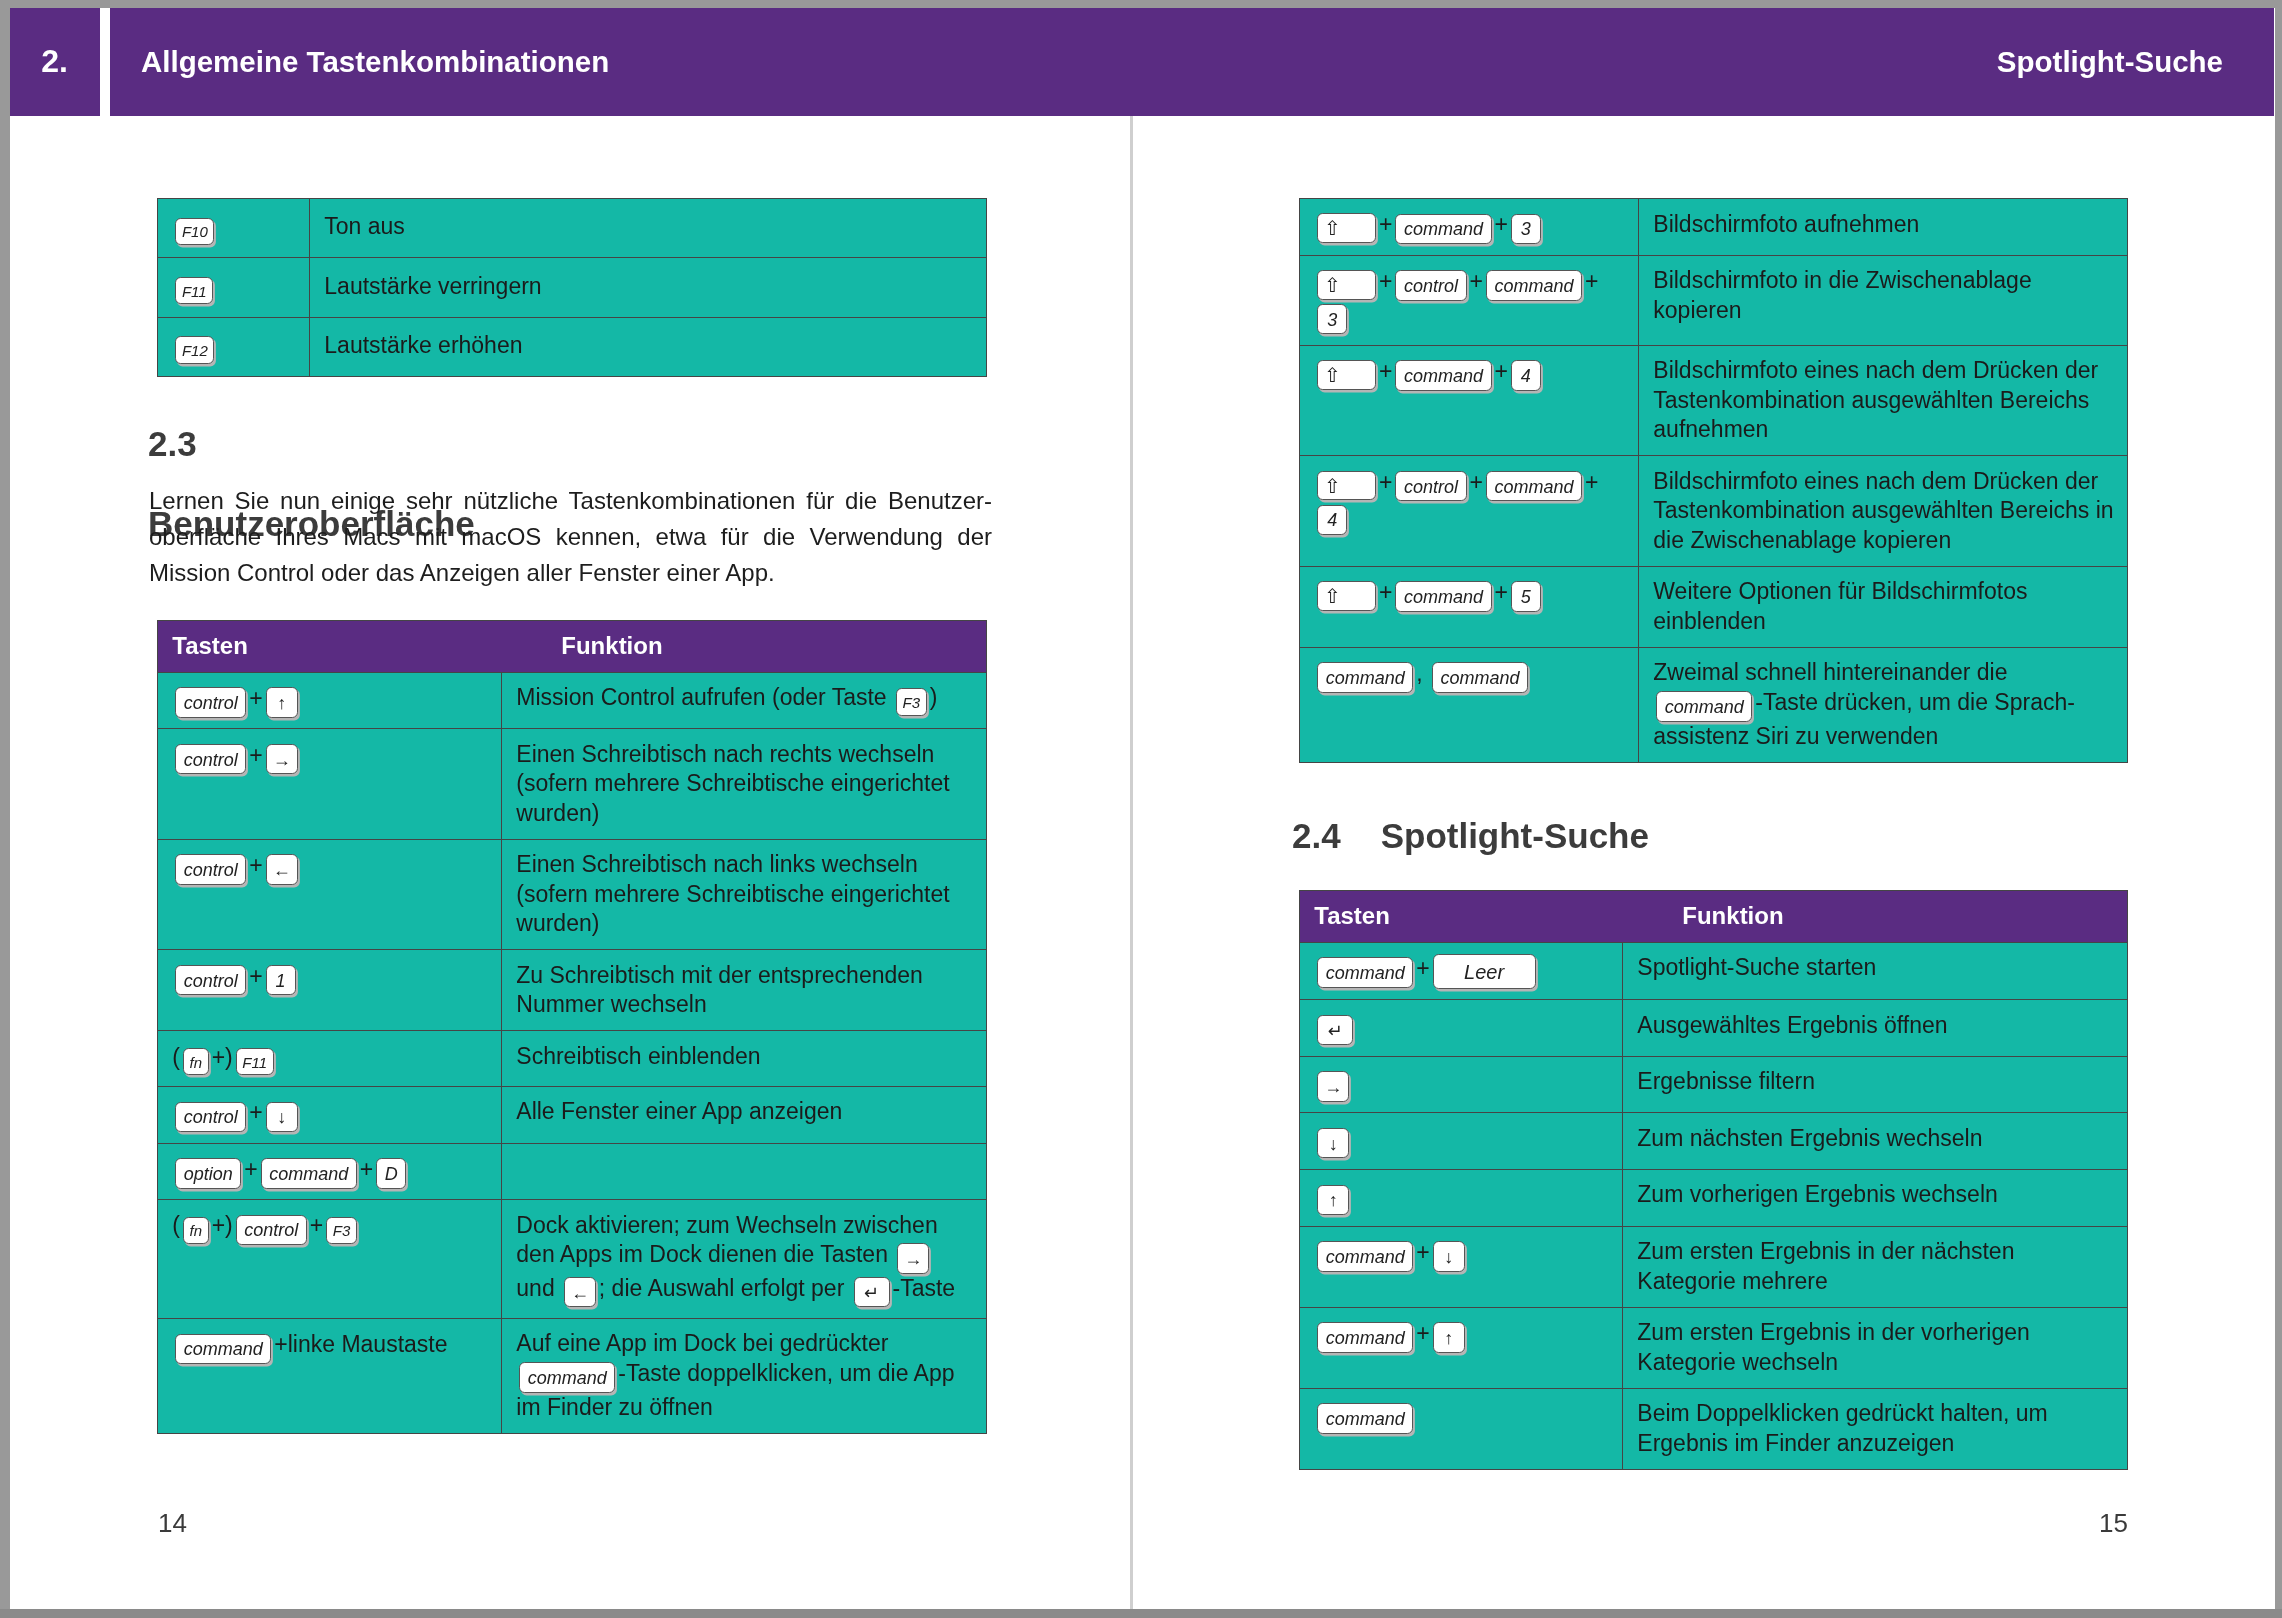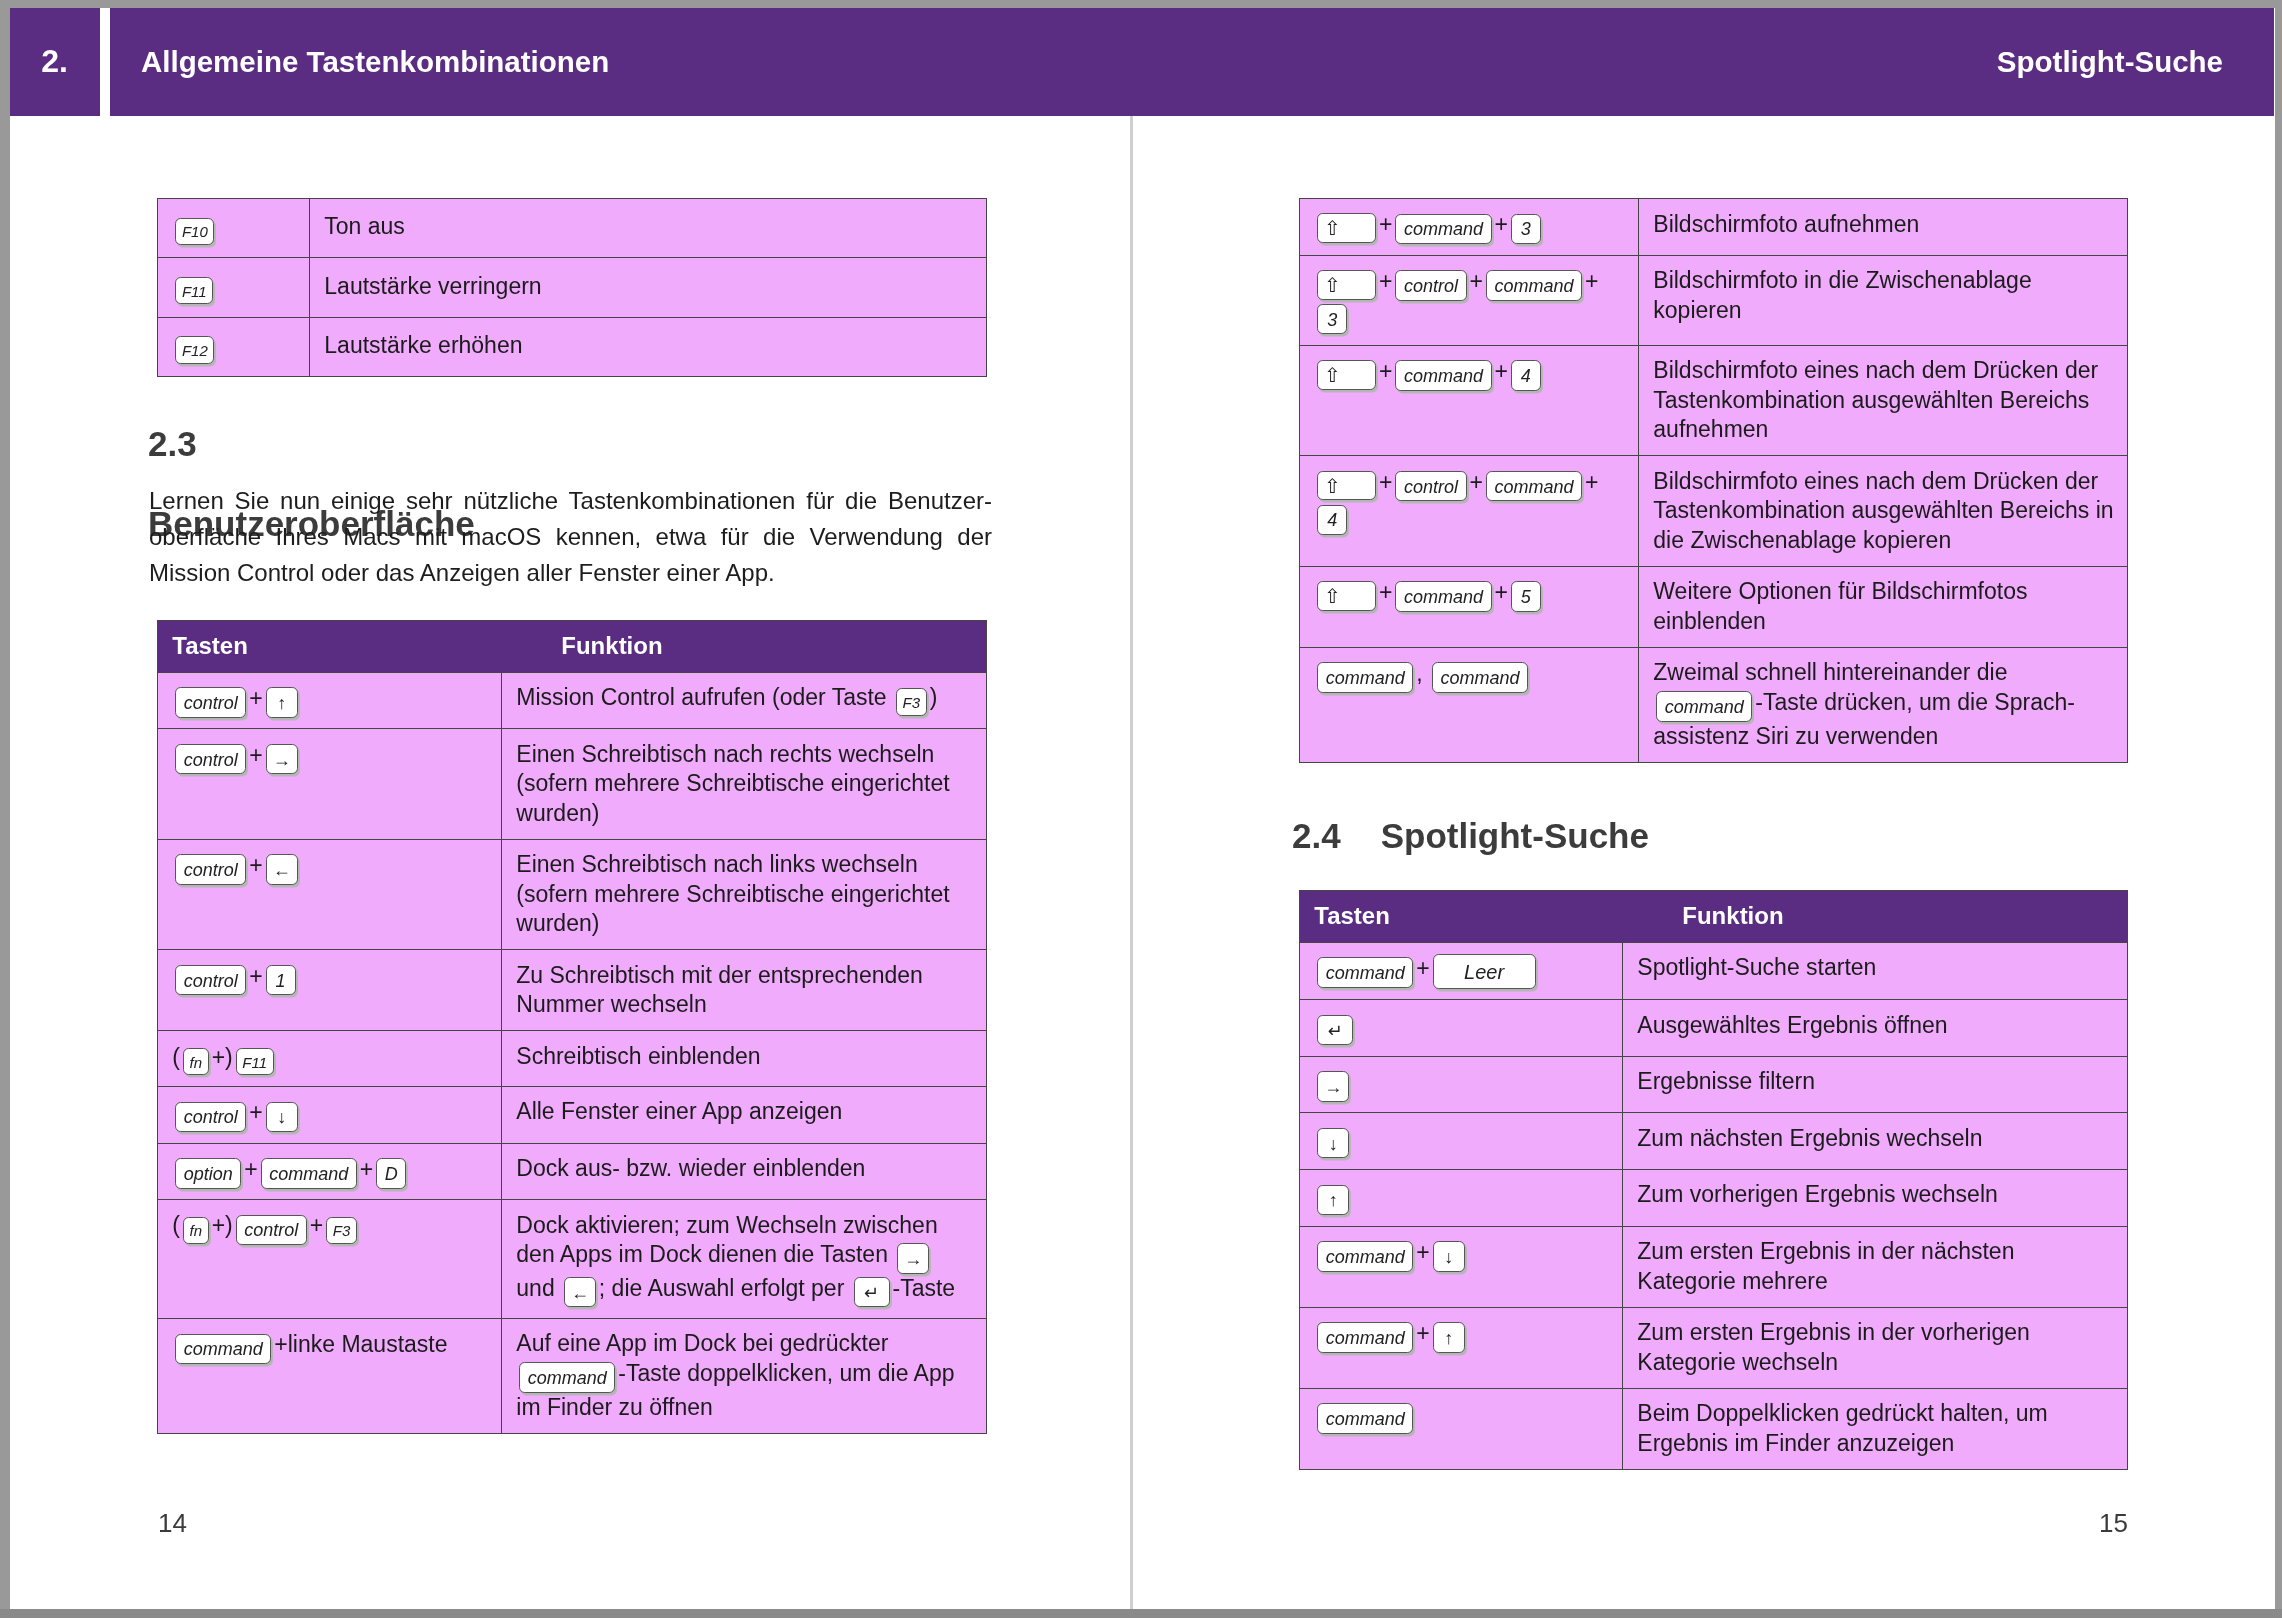--- a/index.html
+++ b/index.html
@@ -27,21 +27,21 @@
   .headbar.right { left:1138px; width:1136px; justify-content:flex-end; padding-right:51px; }
 
   
   .sechead { position:absolute; display:flex; gap:40px; font-size:35px; font-weight:bold; color:#3c3c3c; }
   .para {
     position:absolute; left:149px; top:483px; width:843px;
     font-size:24px; line-height:36px; color:#1d1d1d; text-align:justify;
   }
 
   
-  .tbl { position:absolute; border:1.9px solid #454545; background:#f0abfc; }
+  .tbl { position:absolute; border:1.9px solid #454545; background:#14b8a6; }
   .thead { display:flex; background:var(--purple); color:#fff; font-weight:bold; font-size:24px;gap:45px; }
   .thead .th { padding:11.4px 13.3px 11.4px 14.3px; }
   .tr { display:flex; }
   .tr + .tr, .thead + .tr { border-top:1.9px solid #454545; }
   .td { padding:10.5px 13.3px 10.5px 14.3px; font-size:23px; line-height:29.5px; color:#1b1b1b; }
   .td.keys { border-right:1.9px solid #454545; padding-top:11.4px; }
   .func { flex:1; }
   .kc160 .keys { flex:0 0 152px; }
   .kc362 .keys { flex:0 0 344px; }
   .kc356 .keys { flex:0 0 339px; }
@@ -130,21 +130,20 @@
     <div class="tr">
       <div class="td keys">(<span class="kbd fkey">fn</span>+)<span class="kbd fkey">F11</span></div>
       <div class="td func">Schreibtisch einblenden</div>
     </div>
     <div class="tr">
       <div class="td keys"><span class="kbd">control</span>+<span class="kbd sq">↓</span></div>
       <div class="td func">Alle Fenster einer App anzeigen</div>
     </div>
     <div class="tr">
       <div class="td keys"><span class="kbd">option</span>+<span class="kbd">command</span>+<span class="kbd char">D</span></div>
-      <div class="td func">Dock aus- bzw. wieder einblenden</div>
     </div>
     <div class="tr">
       <div class="td keys">(<span class="kbd fkey">fn</span>+)<span class="kbd">control</span>+<span class="kbd fkey">F3</span></div>
       <div class="td func">Dock aktivieren; zum Wechseln zwischen den Apps im Dock dienen die Tasten <span class="kbd sq">→</span> und <span class="kbd sq">←</span>; die Auswahl erfolgt per <span class="kbd ret">↵</span>-Taste</div>
     </div>
     <div class="tr">
       <div class="td keys"><span class="kbd">command</span>+linke Maustaste</div>
       <div class="td func">Auf eine App im Dock bei gedrückter <span class="kbd">command</span>-Taste doppelklicken, um die App im Finder zu öffnen</div>
     </div>
   </div>

